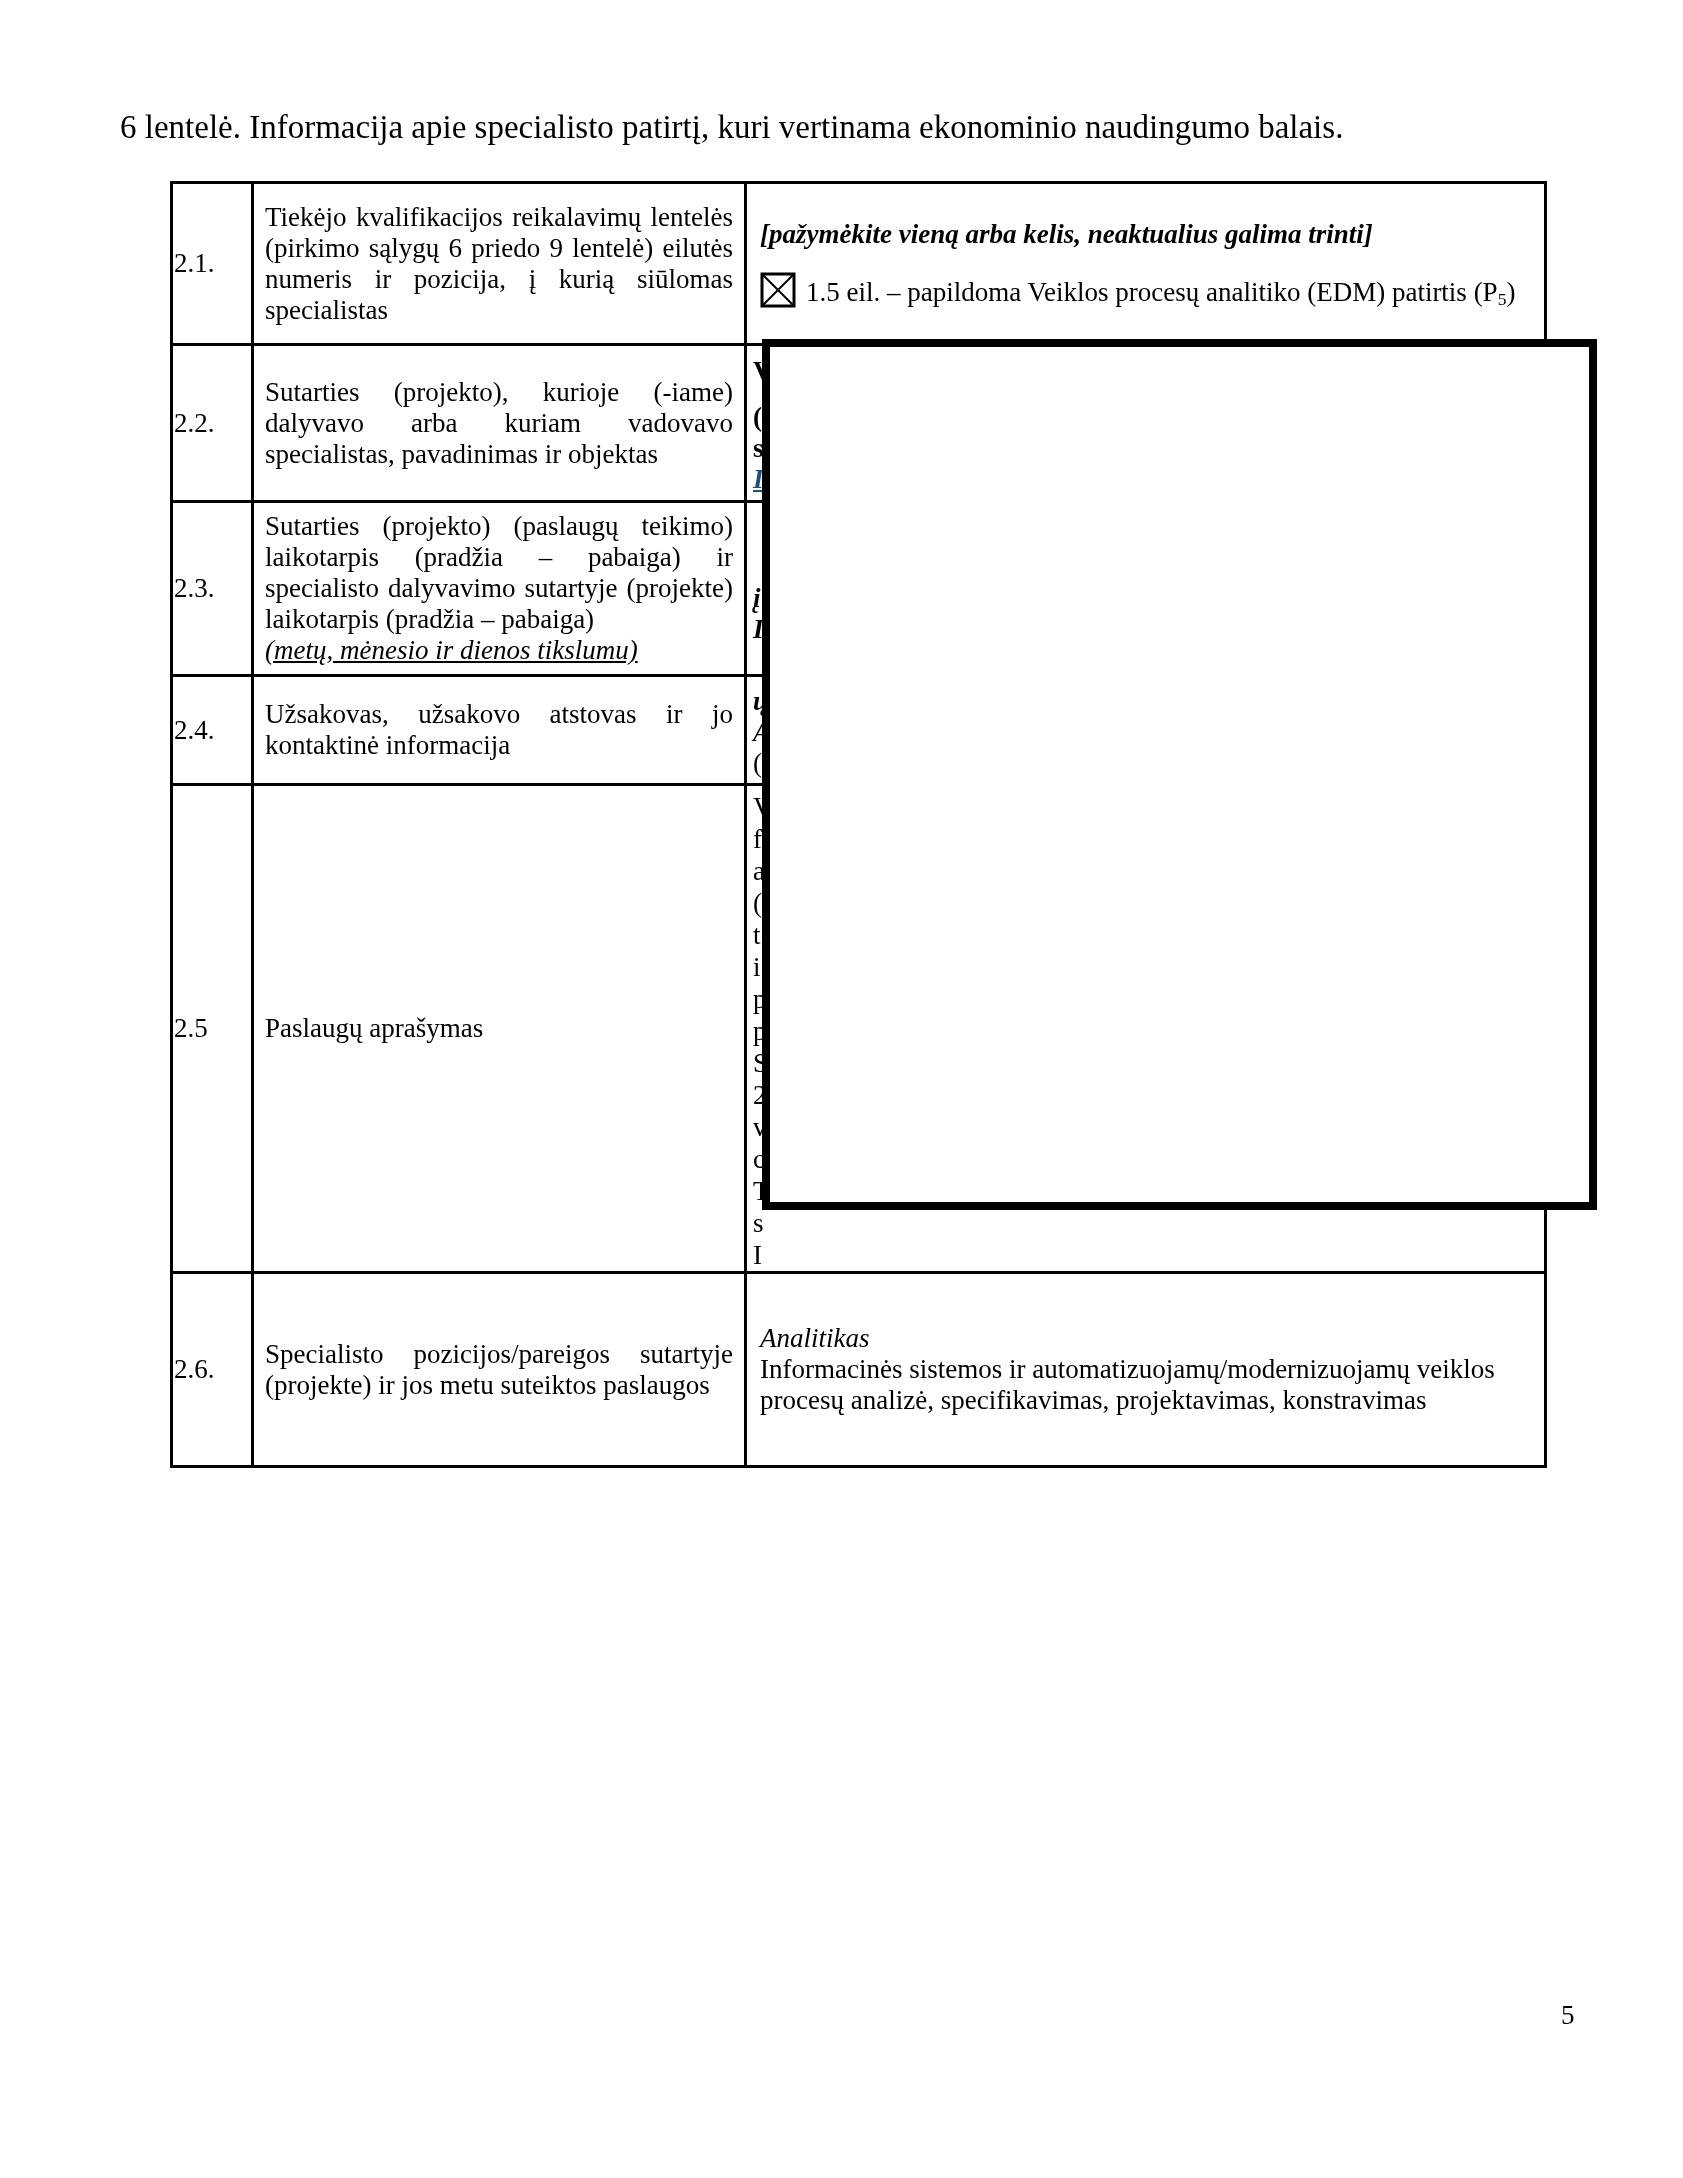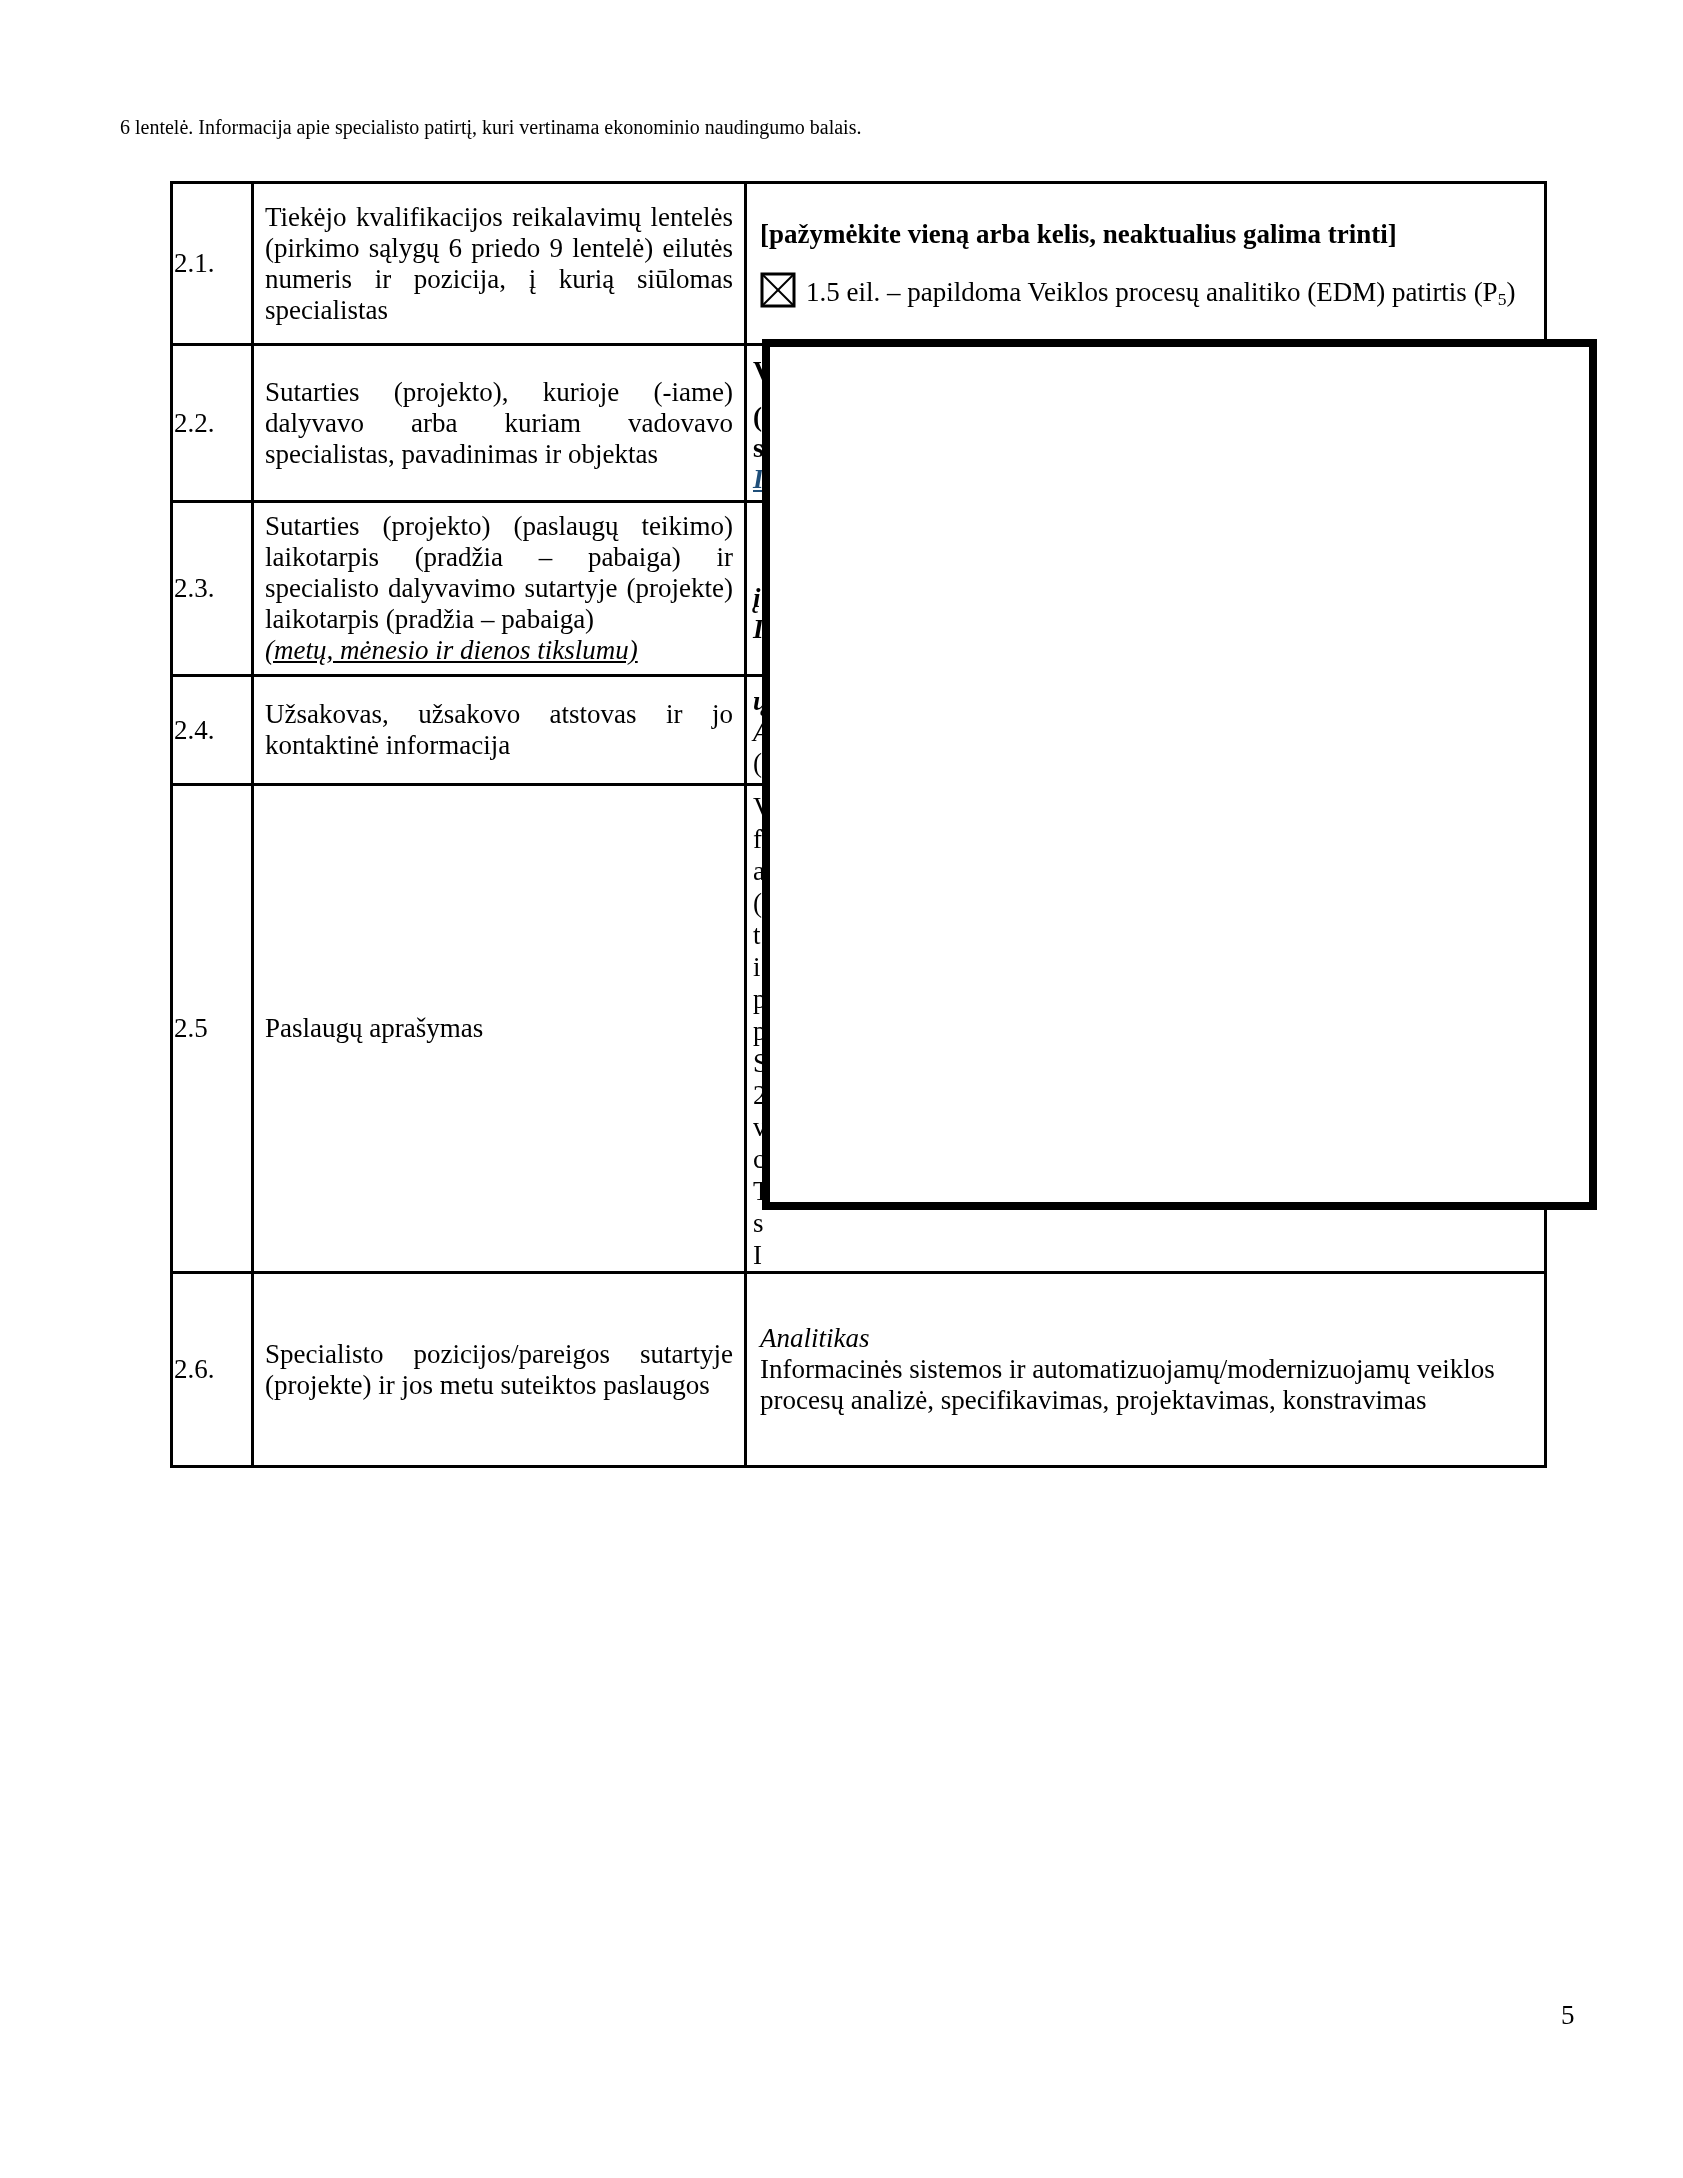--- a/index.html
+++ b/index.html
@@ -7,21 +7,21 @@
     position:relative;
     width:1683px;height:2178px;
     background:#ffffff;
     font-family:"Liberation Serif","DejaVu Serif",serif;
     color:#000;
     overflow:hidden;
   }
   
   #caption{
     position:absolute;left:120px;top:111px;width:1238px;
-    font-size:20px;line-height:33px;white-space:nowrap;
+    font-size:33px;line-height:33px;white-space:nowrap;
   }
   
   #qual-table{
     position:absolute;left:170px;top:181px;
     border-collapse:collapse;table-layout:fixed;
   }
   #qual-table td{
     border:3px solid #000;
     font-size:27px;line-height:31px;
     vertical-align:middle;
@@ -30,21 +30,21 @@
   td.c-num{width:76px;text-align:left;}
   td.c-label{width:468px;padding:8px 11px;text-align:justify;}
   td.c-val{width:778px;padding:4px 6px 4px 13px;text-align:left;}
   tr.r21 td{height:143px;}
   tr.r22 td{height:138px;}
   tr.r23 td{height:150px;}
   tr.r24 td{height:90px;}
   tr.r25 td{height:469px;}
   tr.r26 td{height:175px;}
   .note{display:block;font-style:italic;text-decoration:underline;}
-  .hint{font-weight:bold;}
+  .hint{font-style:italic;font-weight:bold;}
   .cb-line{margin-top:22px;}
   .cb-line svg{vertical-align:-7px;margin-right:10px;}
   sub.p-sub{font-size:0.65em;vertical-align:-0.25em;line-height:0;}
   
   td.c-frag{vertical-align:top;padding:4px 0 0 6px;}
   .fl{height:31px;line-height:31px;white-space:nowrap;}
   .fl.b{font-weight:bold;}
   .fl.bi{font-weight:bold;font-style:italic;}
   .fl.i{font-style:italic;}
   .fl.link{color:#1F4E79;font-style:italic;text-decoration:underline;font-weight:bold;}

